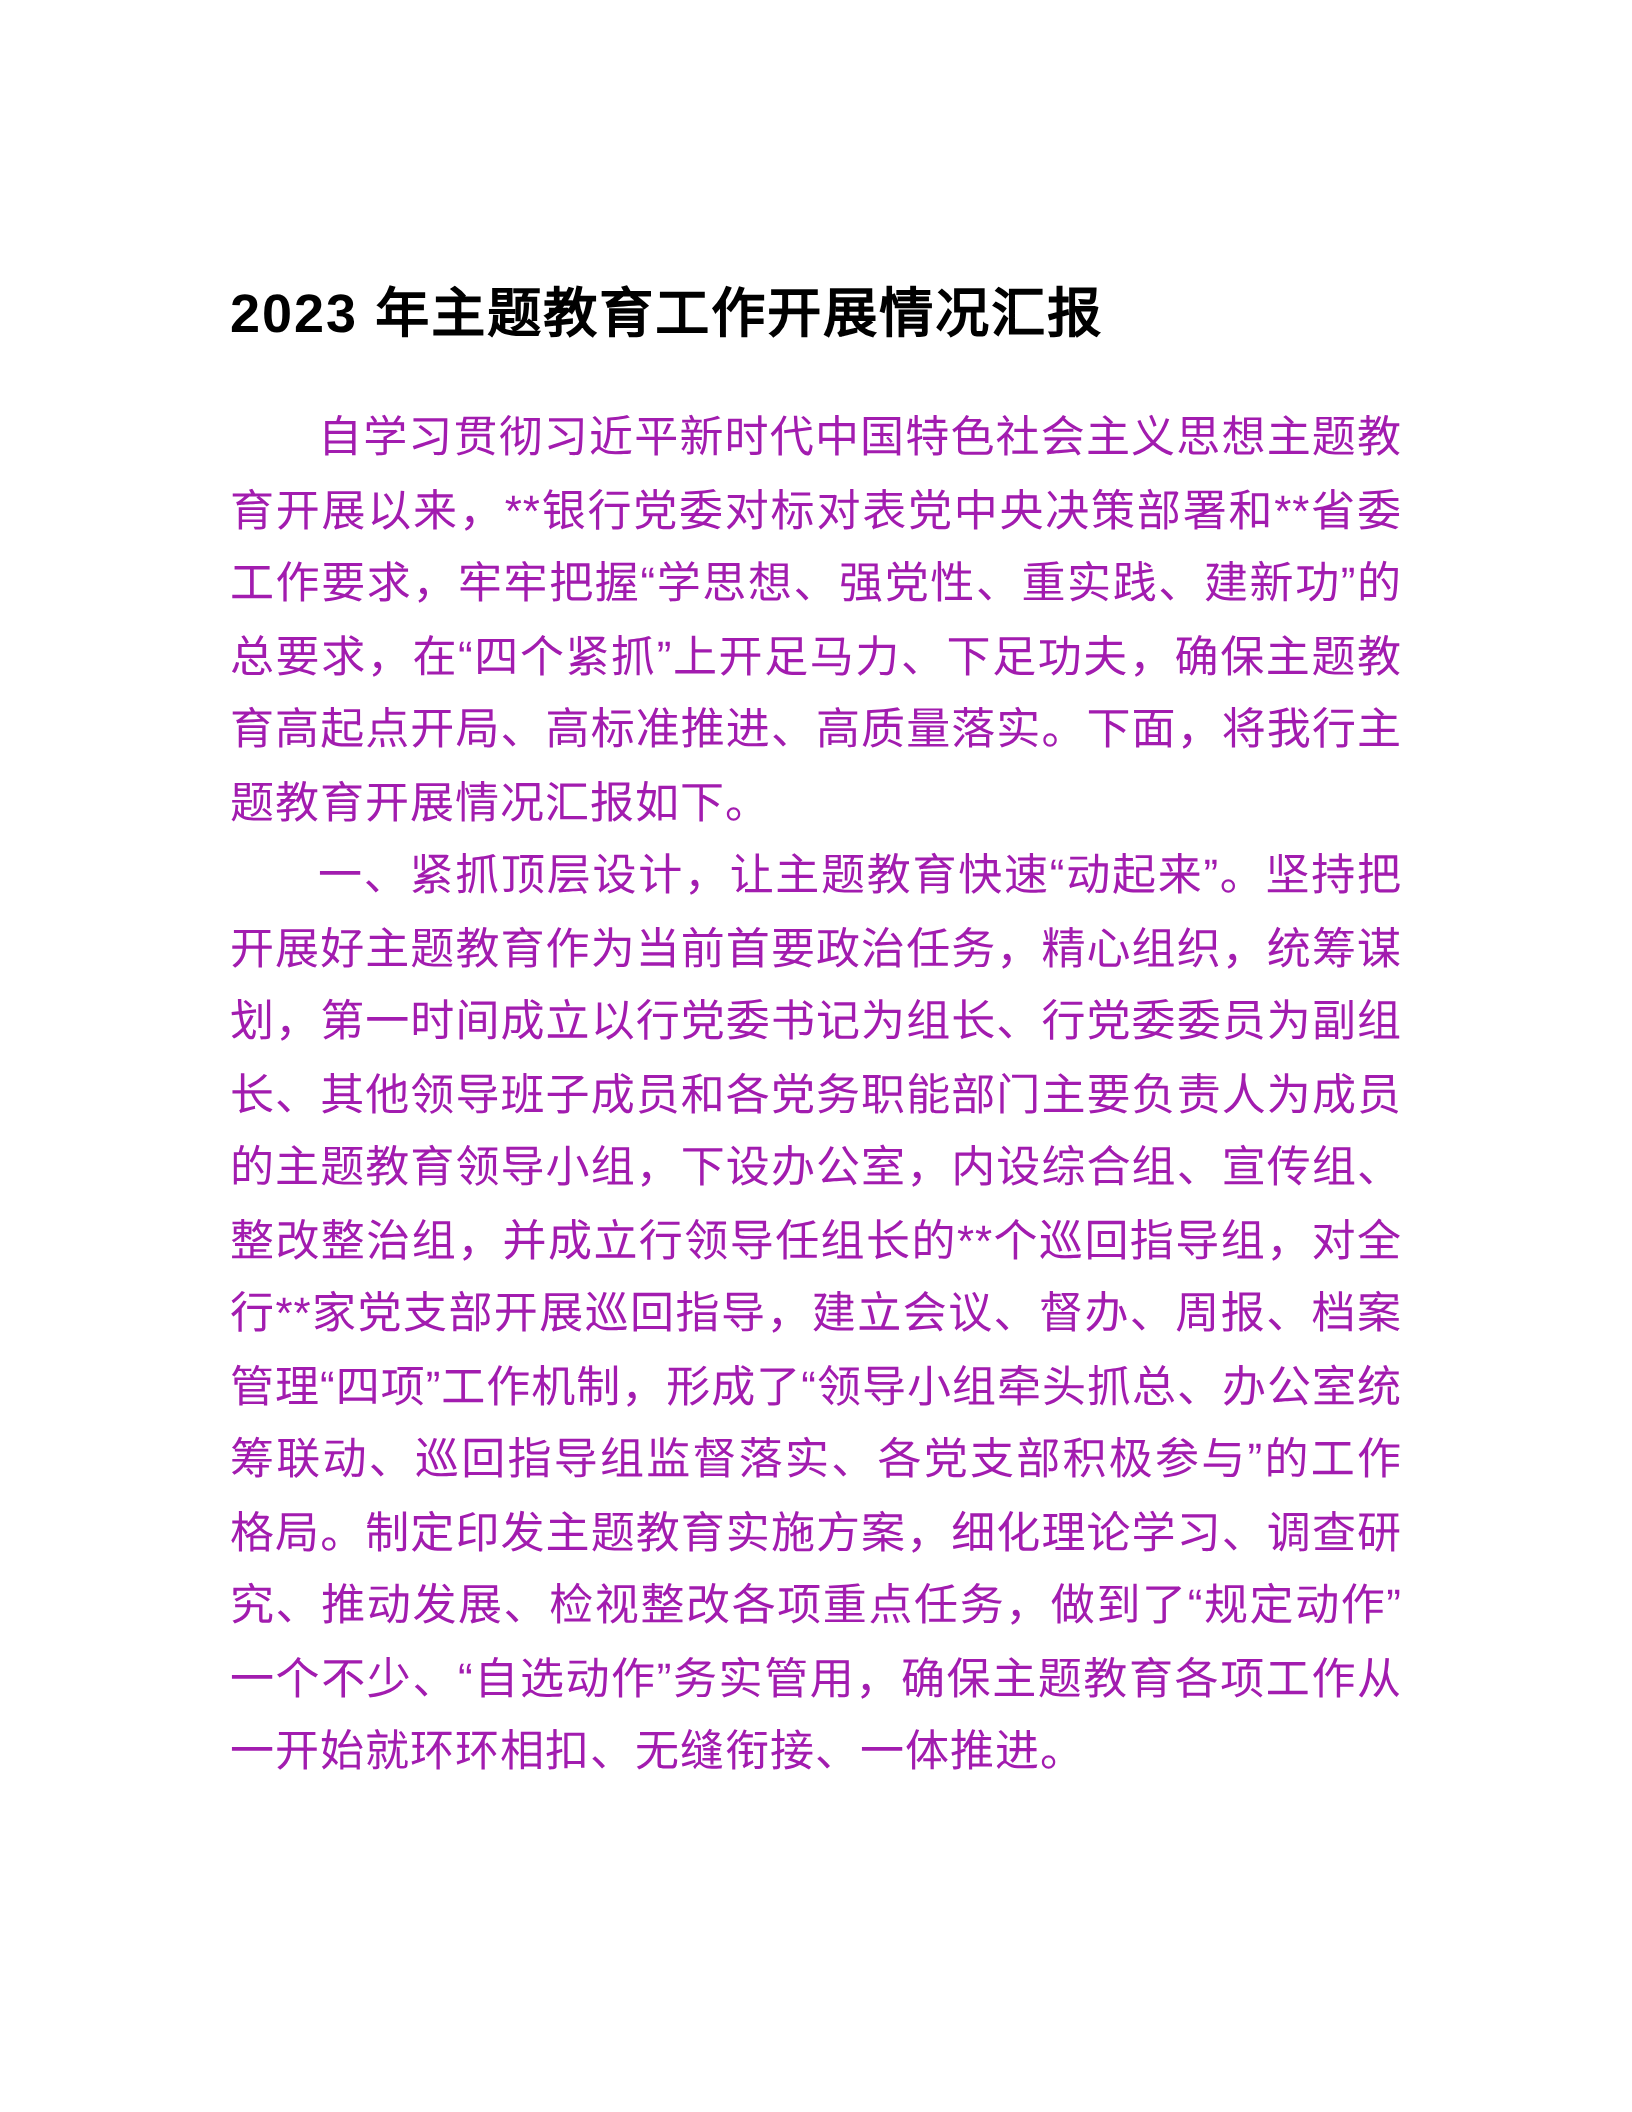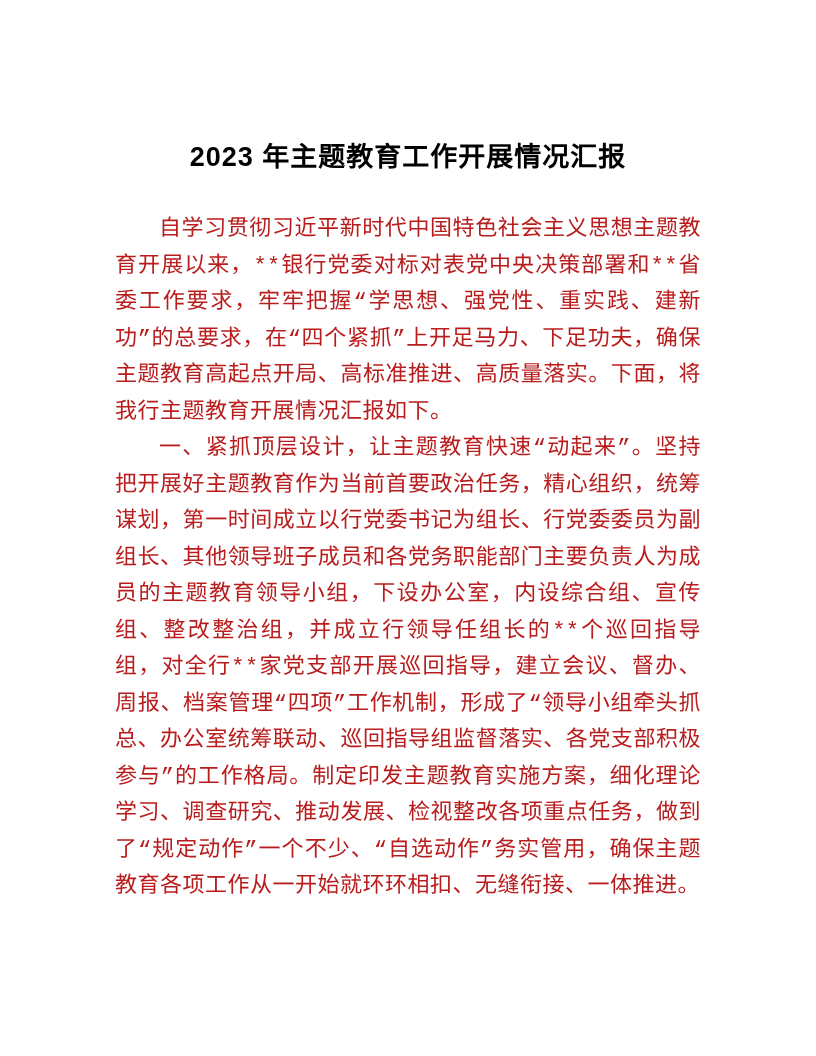--- a/index.html
+++ b/index.html
@@ -12,39 +12,39 @@
     width: 816px;
     height: 1056px;
     margin: 0 auto;
     background: #ffffff;
     box-sizing: border-box;
     padding: 138px 115px 0 115px;
     overflow: hidden;
     color: #000000;
   }
   .doc-title {
-    margin: 0 0 36px 0;
+    margin: 0 0 25px 0;
     font-family: "Liberation Sans", "DejaVu Sans", sans-serif;
     font-weight: bold;
     font-size: 27px;
     line-height: 38px;
-    text-align: center;
+    text-align: left;
     letter-spacing: 1px;
     color: #000000;
   }
   .doc-para {
     margin: 0;
-    font-family: Liberation Mono, monospace;
+    font-family: Liberation Sans, sans-serif;
     font-size: 22px;
     line-height: 36.5px;
     text-align: justify;
     text-justify: inter-ideograph;
     text-indent: 2em;
     letter-spacing: 0.5px;
-    color: #b91c1c;
+    color: #a21caf;
   }
 </style>
 </head>
 <body>
 
 <div class="page">
   <h1 class="doc-title">2023 年主题教育工作开展情况汇报</h1>
 
   <p class="doc-para">自学习贯彻习近平新时代中国特色社会主义思想主题教育开展以来，**银行党委对标对表党中央决策部署和**省委工作要求，牢牢把握“学思想、强党性、重实践、建新功”的总要求，在“四个紧抓”上开足马力、下足功夫，确保主题教育高起点开局、高标准推进、高质量落实。下面，将我行主题教育开展情况汇报如下。</p>
 

